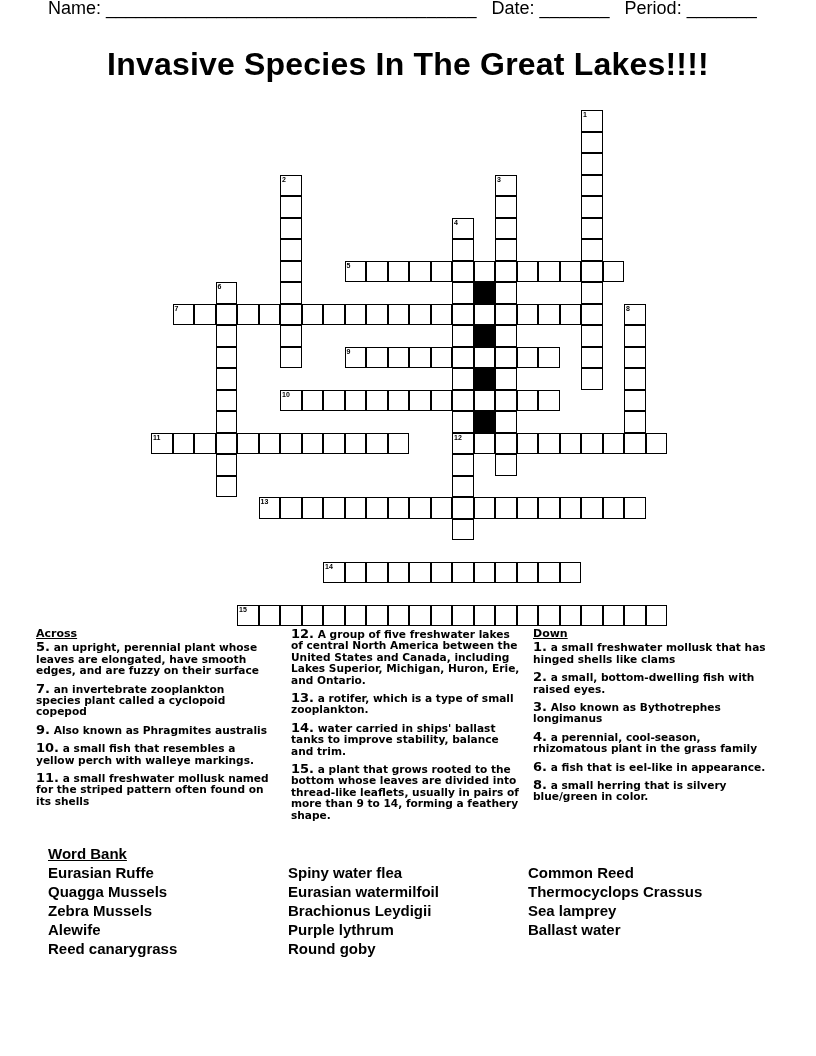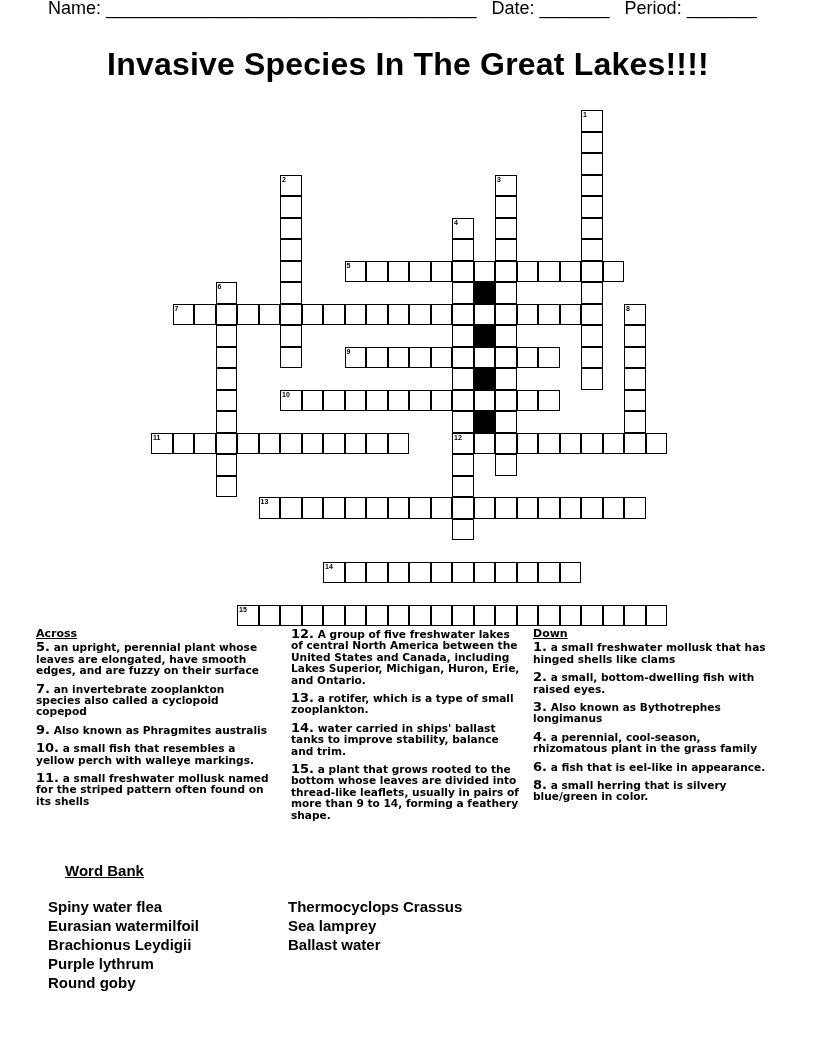--- a/index.html
+++ b/index.html
@@ -8,21 +8,21 @@
   .title { position: absolute; top: 46px; left: 0; width: 816px; text-align: center; font-size: 32px; font-weight: bold; font-family: "Liberation Sans", sans-serif; letter-spacing: 0.2px; transform: scaleX(1.0); }
   #grid { position: absolute; left: 151px; top: 110px; }
   .cell { position: absolute; width: 21.5px; height: 21.5px; box-sizing: border-box; border: 1px solid #000; background: #fff; }
   .cell.black { background: #000; }
   .cell .num { position: absolute; top: 0px; left: 1px; font-size: 7px; font-weight: bold; line-height: 8px; font-family: "Liberation Sans", sans-serif; }
   .clues { position: absolute; top: 628px; font-family: "DejaVu Sans", sans-serif; font-weight: bold; font-size: 10.6px; line-height: 11.4px; }
   .clues h3 { margin: 0 0 2px 0; font-size: 11px; text-decoration: underline; font-weight: bold; }
   .clue { margin: 0 0 6px 0; }
   .clue .n { font-size: 13px; }
   .wordbank { position: absolute; top: 845px; left: 48px; width: 720px; font-family: "Liberation Sans", sans-serif; font-weight: bold; }
-  .wordbank h3 { margin: 17px; font-size: 15px; text-decoration: underline; font-weight: bold; height: 18px; }
+  .wordbank h3 { margin: 0; font-size: 15px; text-decoration: underline; font-weight: bold; height: 18px; }
   .wb-cols { display: flex; }
   .wb-col { width: 240px; }
   .wb-item { font-size: 15px; height: 19px; line-height: 19px; }
 </style>
 </head>
 <body>
 
 <div class="header-line"><span>Name:</span> <span>_____________________________________</span>   <span>Date:</span> <span>_______</span>   <span>Period:</span> <span>_______</span></div>
 
 <div class="title">Invasive Species In The Great Lakes!!!!</div>
@@ -239,21 +239,21 @@
     <div class="cell" style="left: 494.5px; top: 494.5px;"></div>
     <div class="cell black" style="left: 322.5px; top: 172px;"></div>
     <div class="cell black" style="left: 322.5px; top: 215px;"></div>
     <div class="cell black" style="left: 322.5px; top: 258px;"></div>
     <div class="cell black" style="left: 322.5px; top: 301px;"></div>
   </div>
 
 <div class="clues" style="left:36px; width:236px;">
   <h3>Across</h3>
   <div class="clue"><span class="n">5.</span> <span>an upright, perennial plant whose leaves are elongated, have smooth edges, and are fuzzy on their surface</span></div>
-  <div class="clue"><span class="n">7.</span> <span>an invertebrate zooplankton species also called a cyclopoid copepod</span></div>
+  <div class="clue"><span class="n">7.</span> <span>an invertebrate zooplankton species plant called a cyclopoid copepod</span></div>
   <div class="clue"><span class="n">9.</span> <span>Also known as Phragmites australis</span></div>
   <div class="clue"><span class="n">10.</span> <span>a small fish that resembles a yellow perch with walleye markings.</span></div>
   <div class="clue"><span class="n">11.</span> <span>a small freshwater mollusk named for the striped pattern often found on its shells</span></div>
 </div>
 
 <div class="clues" style="left:291px; width:232px;">
   <div class="clue"><span class="n">12.</span> <span>A group of five freshwater lakes of central North America between the United States and Canada, including Lakes Superior, Michigan, Huron, Erie, and Ontario.</span></div>
   <div class="clue"><span class="n">13.</span> <span>a rotifer, which is a type of small zooplankton.</span></div>
   <div class="clue"><span class="n">14.</span> <span>water carried in ships' ballast tanks to improve stability, balance and trim.</span></div>
   <div class="clue"><span class="n">15.</span> <span>a plant that grows rooted to the bottom whose leaves are divided into thread-like leaflets, usually in pairs of more than 9 to 14, forming a feathery shape.</span></div>
@@ -266,25 +266,33 @@
   <div class="clue"><span class="n">3.</span> <span>Also known as Bythotrephes longimanus</span></div>
   <div class="clue"><span class="n">4.</span> <span>a perennial, cool-season, rhizomatous plant in the grass family</span></div>
   <div class="clue"><span class="n">6.</span> <span>a fish that is eel-like in appearance.</span></div>
   <div class="clue"><span class="n">8.</span> <span>a small herring that is silvery blue/green in color.</span></div>
 </div>
 
 <div class="wordbank">
   <h3>Word Bank</h3>
   <div class="wb-cols">
     <div class="wb-col">
+      <div class="wb-item">Eurasian Ruffe</div>
+      <div class="wb-item">Quagga Mussels</div>
+      <div class="wb-item">Zebra Mussels</div>
+      <div class="wb-item">Alewife</div>
+      <div class="wb-item">Reed canarygrass</div>
+    </div>
+    <div class="wb-col">
       <div class="wb-item">Spiny water flea</div>
       <div class="wb-item">Eurasian watermilfoil</div>
       <div class="wb-item">Brachionus Leydigii</div>
       <div class="wb-item">Purple lythrum</div>
       <div class="wb-item">Round goby</div>
     </div>
     <div class="wb-col">
+      <div class="wb-item">Common Reed</div>
       <div class="wb-item">Thermocyclops Crassus</div>
       <div class="wb-item">Sea lamprey</div>
       <div class="wb-item">Ballast water</div>
     </div>
   </div>
 </div>
 
 </body></html>

